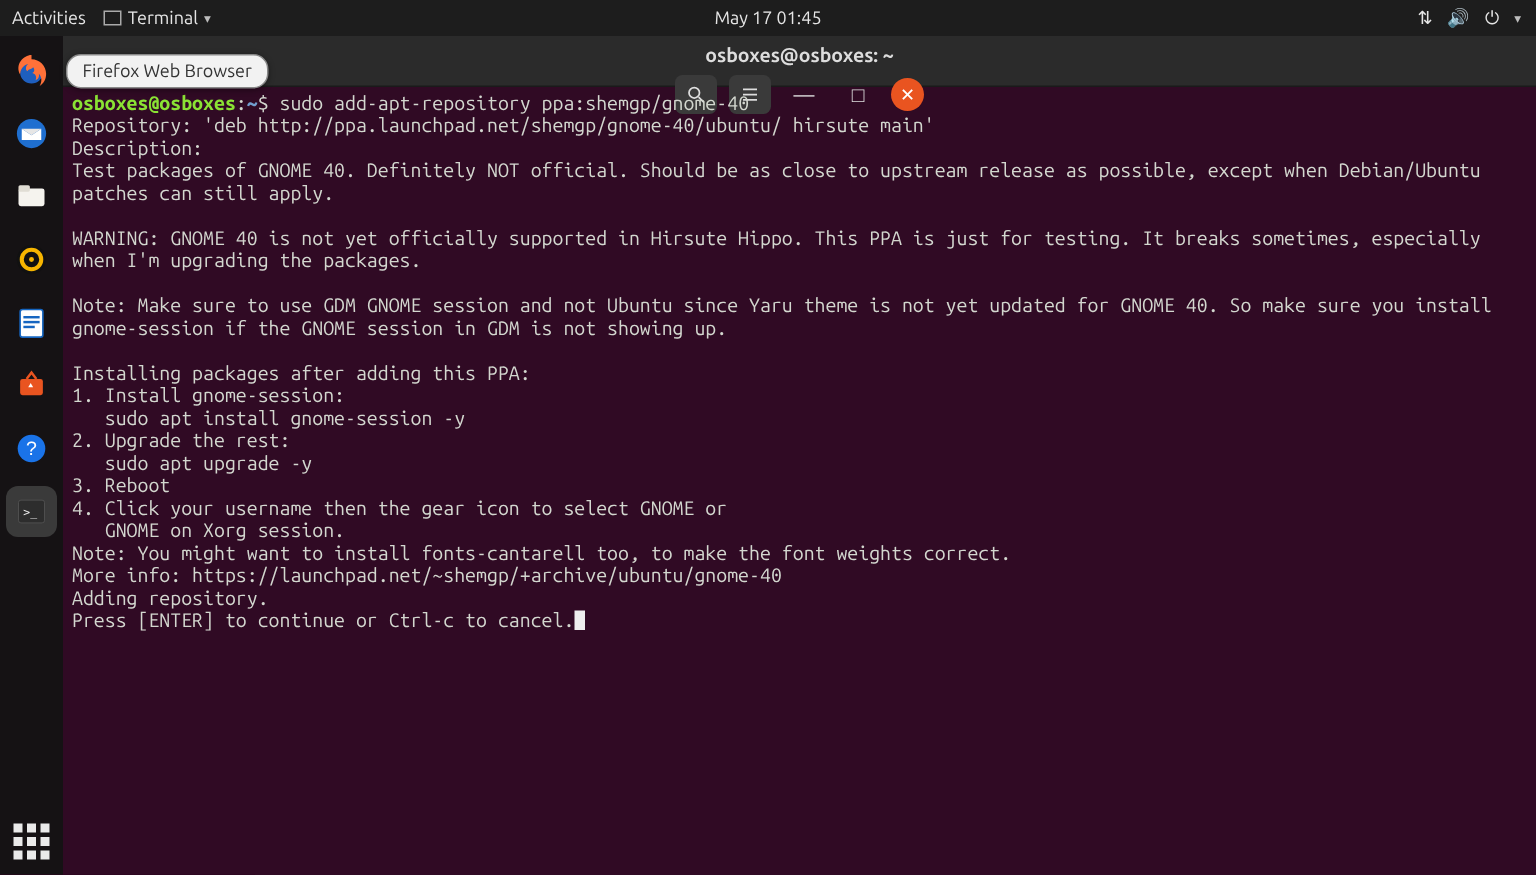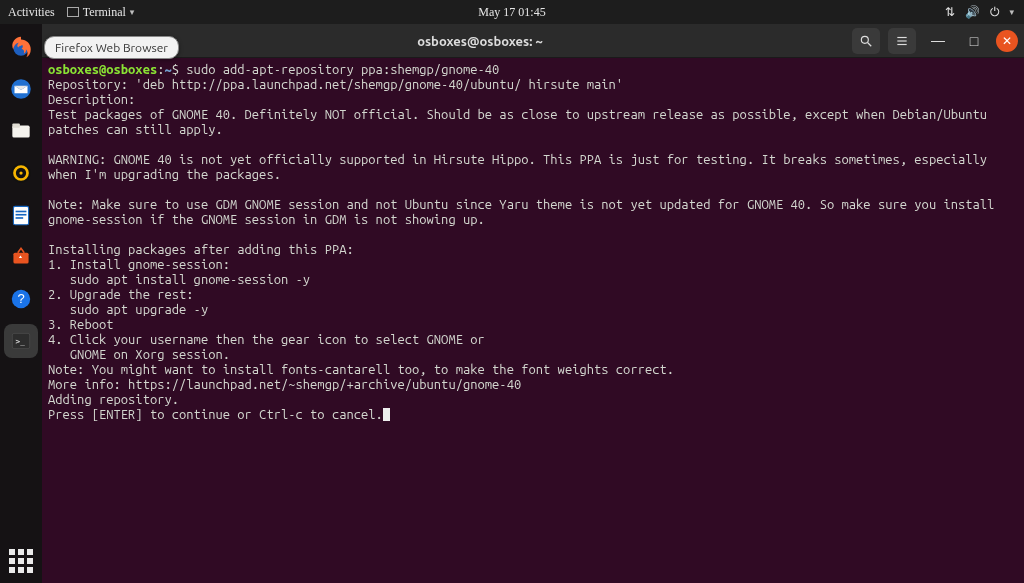--- a/index.html
+++ b/index.html
@@ -1,21 +1,21 @@
 <!DOCTYPE html>
 <html><head>
 <meta charset="utf-8">
 <style>
   * { margin: 0; padding: 0; box-sizing: border-box; }
   html, body { width: 1024px; height: 583px; overflow: hidden; font-family: Ubuntu, "Noto Sans", sans-serif; background: #2c001e; color: #d3d7cf; }
   
   .panel {
     position: absolute; top: 0; left: 0; right: 0; height: 24px;
     background: #1d1d1d; color: #e6e6e6; display: flex; align-items: center;
-    font-size: 12px; z-index: 10; font-family: Liberation Serif, serif;
+    font-size: 12px; z-index: 10;
   }
   .panel .left { display: flex; align-items: center; gap: 12px; padding-left: 8px; }
   .panel .center { position: absolute; left: 50%; transform: translateX(-50%); }
   .panel .right { margin-left: auto; display: flex; align-items: center; gap: 10px; padding-right: 10px; }
   .panel .app-menu { display: flex; align-items: center; gap: 4px; }
   .panel .app-menu .box { width: 12px; height: 10px; border: 1px solid #aaa; display:inline-block; }
   .panel .tri { font-size: 9px; opacity: .8; }
 
   
   .dock {
@@ -46,21 +46,21 @@
     border-right-color:#f2f2f2;
   }
 
   
   .window {
     position: absolute; top: 24px; left: 42px; right: 0; bottom: 0;
     display: flex; flex-direction: column; background:#300a24;
   }
   .titlebar {
     height: 34px; background: #2b2b2b; display:flex; align-items:center;
-    padding: 0 6px; gap: 6px; border-bottom:1px solid #1a1a1a;
+    padding: 0 6px; gap: 6px; border-bottom:1px solid #1a1a1a;flex-direction:column;
   }
   .titlebar .title { flex:1; text-align:center; color:#ddd; font-size:13px; font-weight:600; }
   .tb-btn {
     width:28px; height:26px; border-radius:5px; background:#3a3a3a; color:#ddd;
     display:flex; align-items:center; justify-content:center; cursor:pointer; font-size:14px;
   }
   .tb-close { background:#e95420; color:#fff; border-radius:50%; width:22px; height:22px; font-size:12px; }
   .tb-min, .tb-max { background:transparent; }
   .tb-group-right { display:flex; align-items:center; gap:8px; }
 

